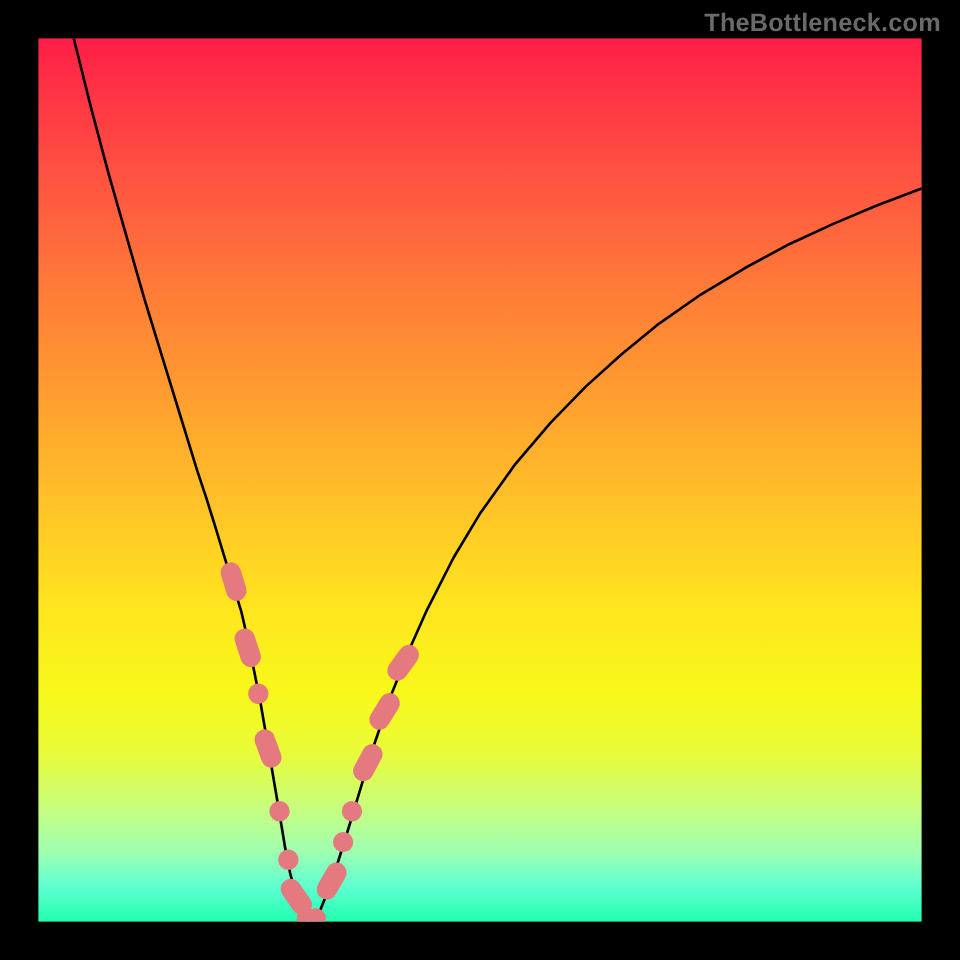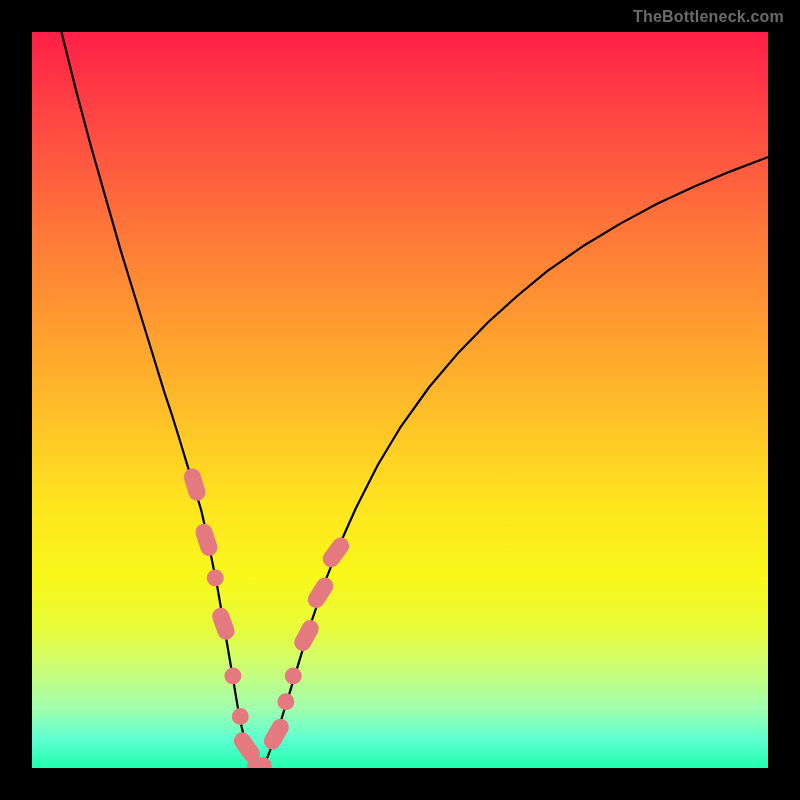--- a/index.html
+++ b/index.html
@@ -38,21 +38,21 @@
       #a0ffb0 92%,
       #60ffd0 96%,
       #20ffb0 100%
     );
   }
   .watermark {
     position: absolute;
     top: 8px;
     right: 16px;
     color: #6a6a6a;
-    font-size: 16px;
+    font-size: 21px;
     font-weight: 600;
     letter-spacing: 0.2px;
     user-select: none;
   }
   .curve-holder {
     position: absolute;
     left: 0; top: 0; width: 736px; height: 736px;
     pointer-events: none;
   }
   svg { display: block; }

